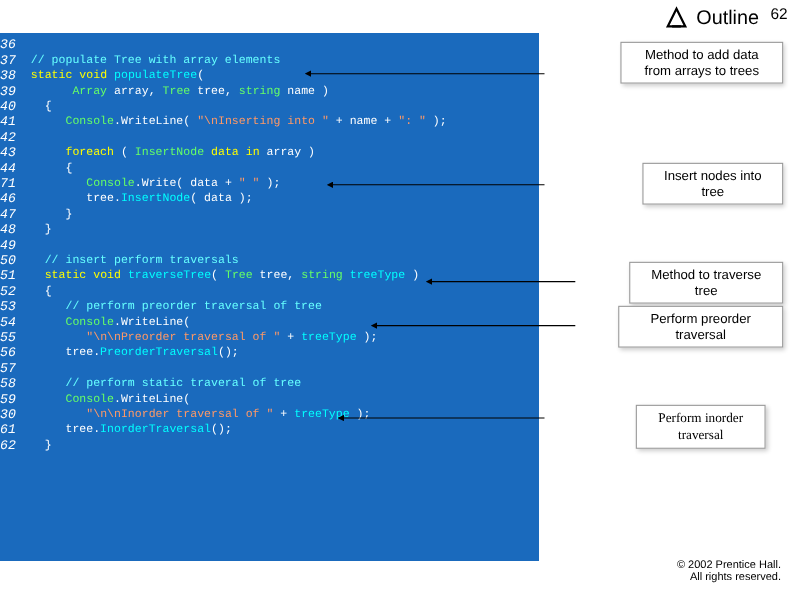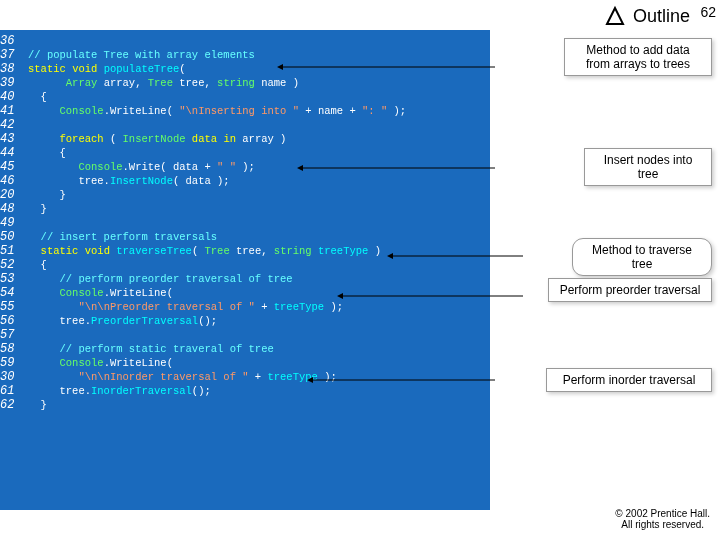--- a/index.html
+++ b/index.html
@@ -89,43 +89,43 @@
     .callout-2 {
       top: 148px;
       right: 8px;
       width: 128px;
     }
 
     .callout-3 {
       top: 238px;
       right: 8px;
       width: 140px;
-      border-radius: 11px;
     }
 
     .callout-4 {
       top: 278px;
       right: 8px;
-      width: 164px;
+      width: 150px;
     }
 
     .callout-5 {
       top: 368px;
-      right: 8px;
-      width: 166px;
+      right: 24px;
+      width: 118px;
+      font-family: Liberation Serif, serif;
     }
 
     .footer {
       position: absolute;
       bottom: 10px;
       right: 10px;
       font-family: Arial, sans-serif;
       font-size: 10px;
       color: #000;
-      text-align: center;
+      text-align: right;
     }
   </style>
 </head>
 <body>
 
 <div class="main-container">
 
   <div class="code-panel">
 
     <div class="code-line">
@@ -167,31 +167,31 @@
       <span class="line-num">43</span>
       <span class="line-code">     <span class="kw">foreach</span> ( <span class="type">InsertNode</span> <span class="kw">data</span> <span class="kw">in</span> array )</span>
     </div>
 
     <div class="code-line">
       <span class="line-num">44</span>
       <span class="line-code">     {</span>
     </div>
 
     <div class="code-line">
-      <span class="line-num">45</span>
+      <span class="line-num">71</span>
       <span class="line-code">        <span class="type">Console</span>.Write( data + <span class="str">" "</span> );</span>
     </div>
 
     <div class="code-line">
       <span class="line-num">46</span>
       <span class="line-code">        tree.<span class="kw2">InsertNode</span>( data );</span>
     </div>
 
     <div class="code-line">
-      <span class="line-num">20</span>
+      <span class="line-num">47</span>
       <span class="line-code">     }</span>
     </div>
 
     <div class="code-line">
       <span class="line-num">48</span>
       <span class="line-code">  }</span>
     </div>
 
     <div class="code-line">
       <span class="line-num">49</span>

